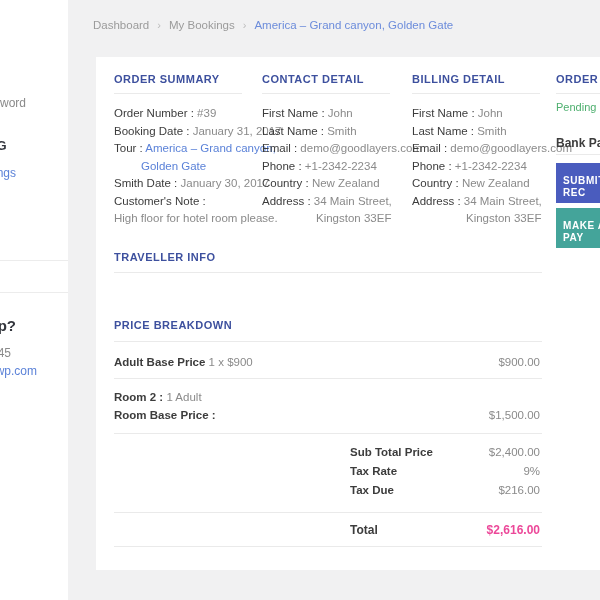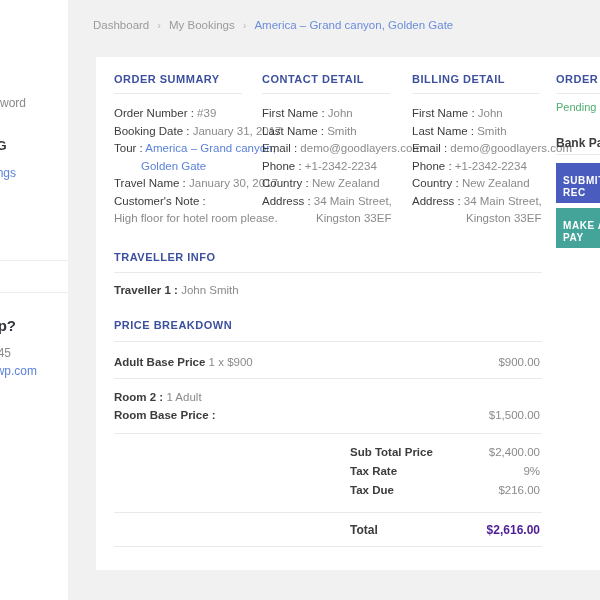--- a/index.html
+++ b/index.html
@@ -42,21 +42,21 @@
          padding:8px 0 0 7px; text-align:left; border:none; }
   .btn-blue { top:106px; background:#4a5cbe; }
   .btn-teal { top:151px; background:#44a49a; }
 
   
   .prow { position:absolute; left:18px; width:426px; font-size:11.5px; color:#8a8a8a;
           white-space:nowrap; }
   .prow .lbl { color:#3c3c3c; font-weight:bold; }
   .prow .amount { position:absolute; right:0; top:0;text-align:right; }
   .prow .tot-lbl { position:absolute; left:236px; top:0; color:#3c3c3c; font-weight:bold; }
-  .prow.total-row .amount { color:#4c1d95; font-weight:bold; font-size:12px; }
+  .prow.total-row .amount { color:#ec4899; font-weight:bold; font-size:12px; }
 </style>
 </head>
 <body>
 
 <div class="main-bg"></div>
 
 <span class="sfrag gray" style="left:26px; top:96px;">ssword</span>
 <span class="sfrag bold-dark" style="left:7px; top:138px;">G</span>
 <span class="sfrag link" style="left:16px; top:166px;">ings</span>
 <div class="side-divider" style="top:260px;"></div>
@@ -94,21 +94,21 @@
       <span>January 31, 2017</span>
     </div>
     <div class="irow">
       <span class="lbl">Tour :</span>
       <span class="tlink">America – Grand canyon,</span>
     </div>
     <div class="irow cont-tour">
       <span class="tlink">Golden Gate</span>
     </div>
     <div class="irow">
-      <span class="lbl">Travel Name :</span>
+      <span class="lbl">Smith Date :</span>
       <span>January 30, 2017</span>
     </div>
     <div class="irow">
       <span class="lbl">Customer's Note :</span>
     </div>
     <div class="irow">
       <span>High floor for hotel room please.</span>
     </div>
   </div>
 
@@ -179,24 +179,20 @@
     <div>SUBMIT</div>
     <div>REC</div>
   </button>
   <button class="btn btn-teal">
     <div>MAKE A</div>
     <div>PAY</div>
   </button>
 
   <div class="col-title" style="left:18px; top:194px;">TRAVELLER INFO</div>
   <div class="divider" style="left:18px; top:215px; width:428px;"></div>
-  <div class="prow" style="top:227px;">
-    <span class="lbl">Traveller 1 :</span>
-    <span>John Smith</span>
-  </div>
 
   <div class="col-title" style="left:18px; top:262px;">PRICE BREAKDOWN</div>
   <div class="divider" style="left:18px; top:284px; width:428px;"></div>
 
   <div class="prow" style="top:299px;">
     <span class="lbl">Adult Base Price</span>
     <span>1 x $900</span>
     <span class="amount">$900.00</span>
   </div>
   <div class="divider" style="left:18px; top:321px; width:428px;"></div>

